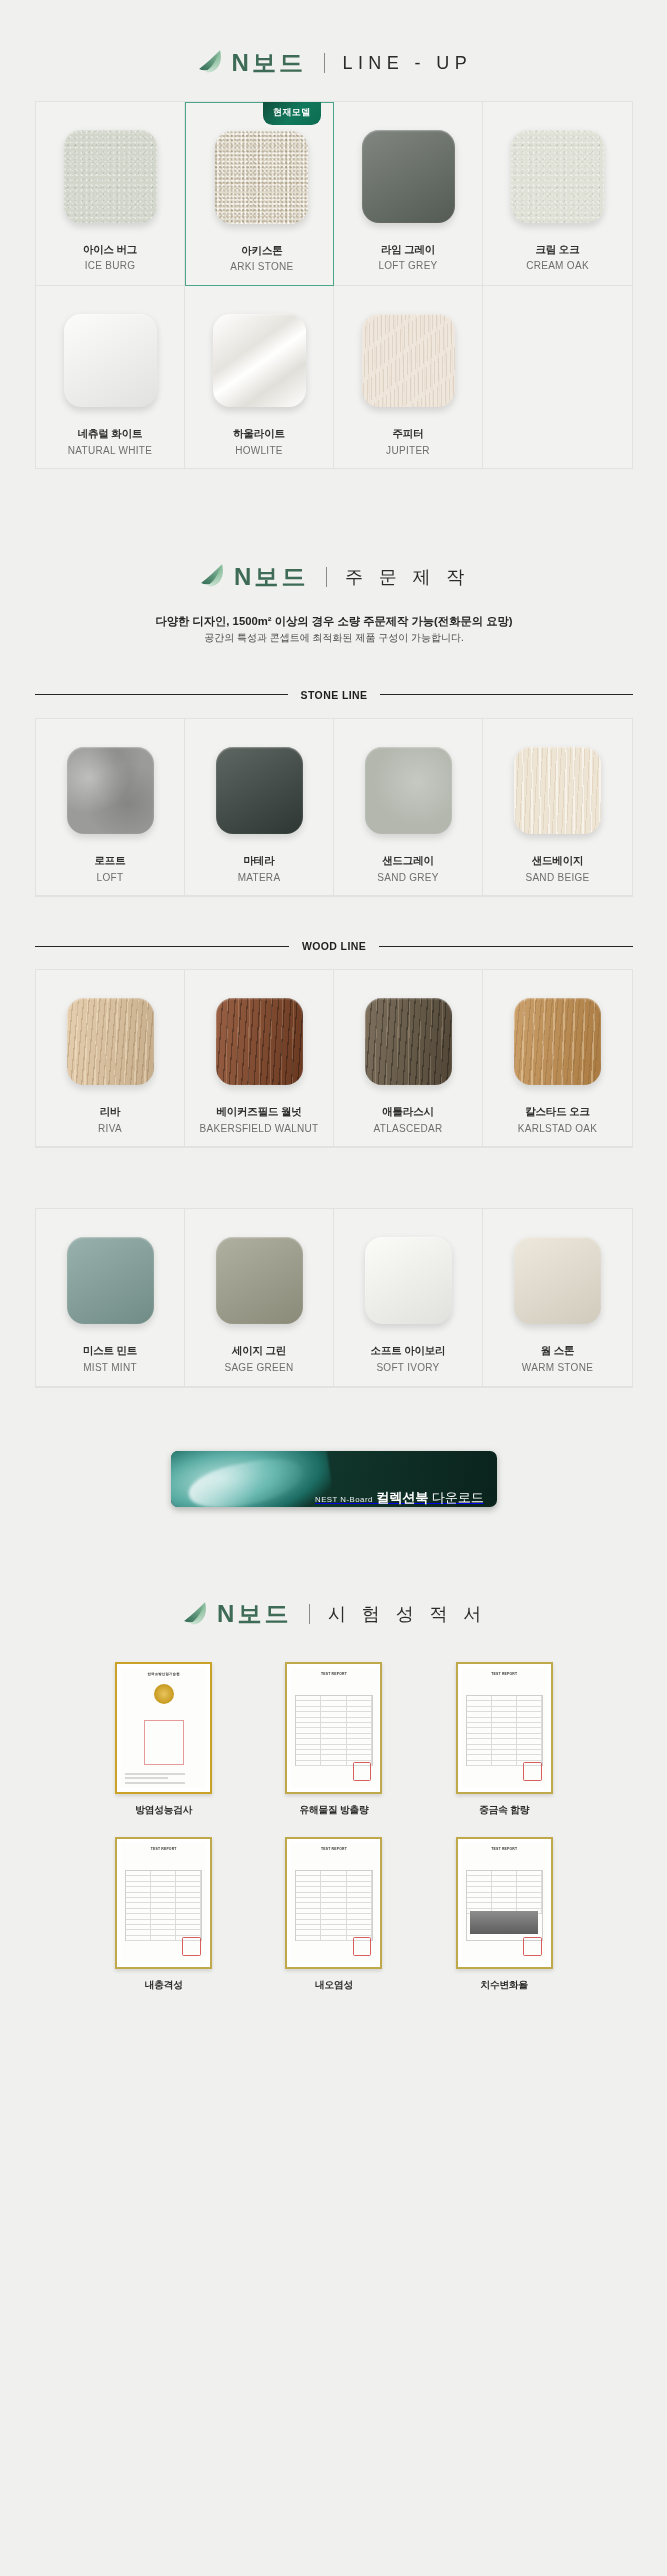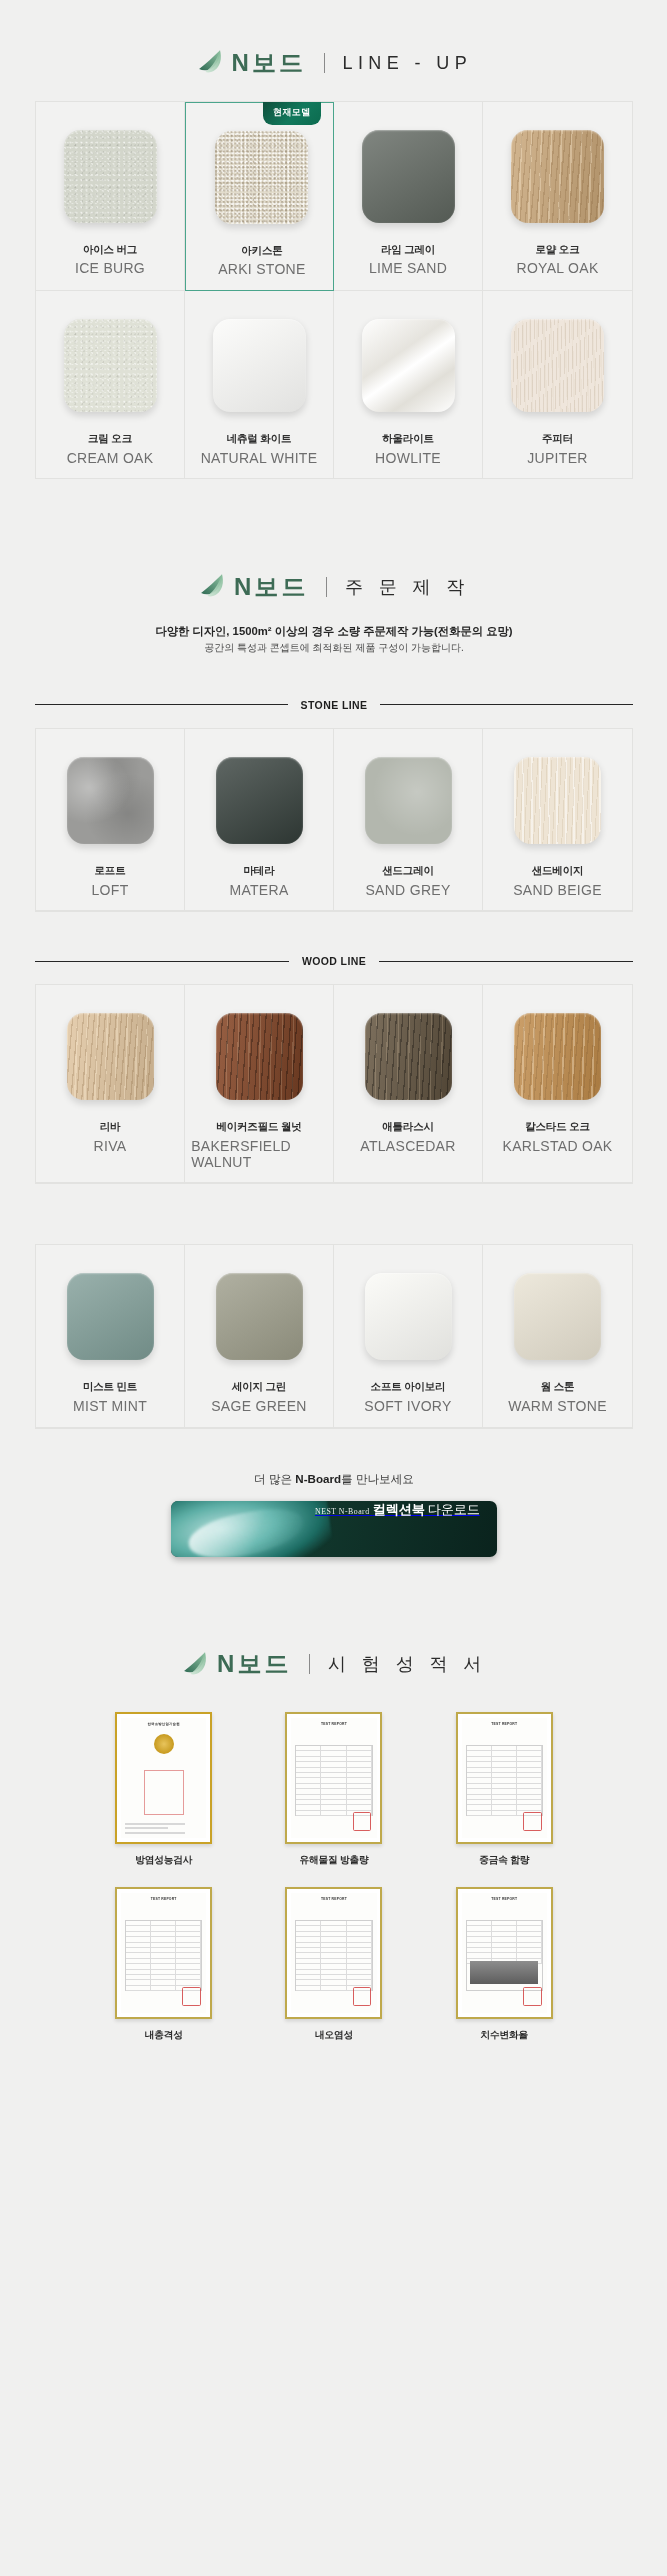--- a/index.html
+++ b/index.html
@@ -66,22 +66,22 @@
   .swatch.sm { width: 87px; height: 87px; }
   .swatch::after {
     content: ""; position: absolute; inset: 0; border-radius: 17px;
     box-shadow: inset 0 0.8px 1.6px rgba(255,255,255,.45);
   }
   .nm-ko {
     margin-top: 20px; font-size: 10.5px; font-weight: 700;
     color: #2f2f2f; letter-spacing: -0.2px; text-align: center;
   }
   .nm-en {
-    margin-top: 3.9px; font-size: 14px; font-weight: 400;
-    color: #6e6e6e; letter-spacing: 0.3px; text-align: left;
+    margin-top: 3.9px; font-size: 10px; font-weight: 400;
+    color: #6e6e6e; letter-spacing: 0.3px; text-align: right;
   }
 
   
   .order-sub {
     text-align: center; margin-top: 20px; line-height: 1.65;
   }
   .order-sub .l1 { font-size: 11.3px; font-weight: 700; color: #252525; }
   .order-sub .l2 { font-size: 10px; font-weight: 400; color: #4a4a4a; }
 
   
@@ -94,25 +94,25 @@
     font-size: 10.5px; font-weight: 700; color: #1d1d1d;
     letter-spacing: 0.4px; white-space: nowrap;
   }
 
   
   .dl-head {
     text-align: center; font-size: 11.6px; color: #3a3a3a; font-weight: 400;
   }
   .dl-head b { font-weight: 700; color: #222; }
   .banner {
-    width: 326px; height: 56px; margin: 14px auto 0;
+    width: 326px; height: 56px; margin: 20px auto 0;
     border-radius: 7px; position: relative; overflow: hidden;
     background: linear-gradient(100deg, #0d2a23 0%, #11362c 45%, #0a231d 100%);
     box-shadow: 0 2.3px 6.2px rgba(0,0,0,.25);
-    display: flex; align-items: flex-start; font-family: Liberation Serif, serif;
+    display: flex; align-items: flex-end;
   }
   .banner .wave {
     position: absolute; left: -7.8px; top: -14px; width: 167px; height: 85px;
     background: radial-gradient(ellipse at 35% 45%, #bfe8e4 0%, #63b7ae 35%, #1d6f66 65%, rgba(13,42,35,0) 80%);
     filter: blur(0.8px); opacity: .95;
     transform: rotate(-8deg);
   }
   .banner .wave2 {
     position: absolute; left: 17px; top: 12.4px; width: 116px; height: 42px;
     background: linear-gradient(120deg, rgba(255,255,255,.85), rgba(150,220,215,.25) 60%, rgba(255,255,255,0));
@@ -234,30 +234,21 @@
         radial-gradient(circle at 15% 75%, rgba(140,125,100,.45) 0 0.9px, transparent 1.2px),
         radial-gradient(circle at 85% 20%, rgba(255,255,255,.7) 0 0.9px, transparent 1.2px),
         #e3ddcd;
         background-size:3.9px 3.9px,4.7px 4.7px,5.4px 5.4px,3.1px 3.1px,100% 100%;"></div>
           <div class="nm-ko">아키스톤</div>
           <div class="nm-en">ARKI STONE</div>
         </div>
         <div class="cell">
           <div class="swatch" style="background: linear-gradient(150deg, rgba(255,255,255,.22), rgba(0,0,0,.1)), #5d645d;"></div>
           <div class="nm-ko">라임 그레이</div>
-          <div class="nm-en">LIME SAND</div>
-        </div>
-        <div class="cell">
-          <div class="swatch" style="background:
-        repeating-linear-gradient(95deg, rgba(120,85,45,.22) 0 1.2px, transparent 1.2px 5.4px),
-        repeating-linear-gradient(92deg, rgba(255,240,215,.35) 0 1.6px, transparent 1.6px 10px),
-        linear-gradient(100deg, rgba(255,255,255,.18), rgba(0,0,0,.12)),
-        #c8a577;"></div>
-          <div class="nm-ko">로얄 오크</div>
-          <div class="nm-en">ROYAL OAK</div>
+          <div class="nm-en">LOFT GREY</div>
         </div>
         <div class="cell">
           <div class="swatch" style="background:
         radial-gradient(circle at 20% 30%, rgba(255,255,255,.55) 0 0.8px, transparent 0.9px),
         radial-gradient(circle at 62% 18%, rgba(0,0,0,.08) 0 0.8px, transparent 1px),
         radial-gradient(circle at 80% 70%, rgba(255,255,255,.45) 0 0.8px, transparent 0.9px),
         radial-gradient(circle at 35% 80%, rgba(0,0,0,.07) 0 0.8px, transparent 0.9px),
         #dfe1d6;
         background-size:5.4px 5.4px,7px 7px,4.7px 4.7px,8.5px 8.5px,100% 100%;"></div>
           <div class="nm-ko">크림 오크</div>
@@ -414,23 +405,20 @@
         </div>
         <div class="cell">
           <div class="swatch sm" style="background: linear-gradient(150deg, rgba(255,255,255,.22), rgba(0,0,0,.1)), #e8e2d2;"></div>
           <div class="nm-ko">웜 스톤</div>
           <div class="nm-en">WARM STONE</div>
         </div>
       </div>
     </div>
 
   <div class="spacer" style="height:43px"></div>
-  <div class="dl-head">
-    <span>더 많은 </span><b>N-Board</b><span>를 만나보세요</span>
-  </div>
   <a class="banner" href="#">
     <span class="wave"></span>
     <span class="wave2"></span>
     <span class="txt">
       <span class="t1">NEST N-Board</span>
       <span class="t2"><b>컬렉션북</b><span class="thin"> 다운로드</span></span>
     </span>
   </a>
 
   <div class="spacer" style="height:93px"></div>

